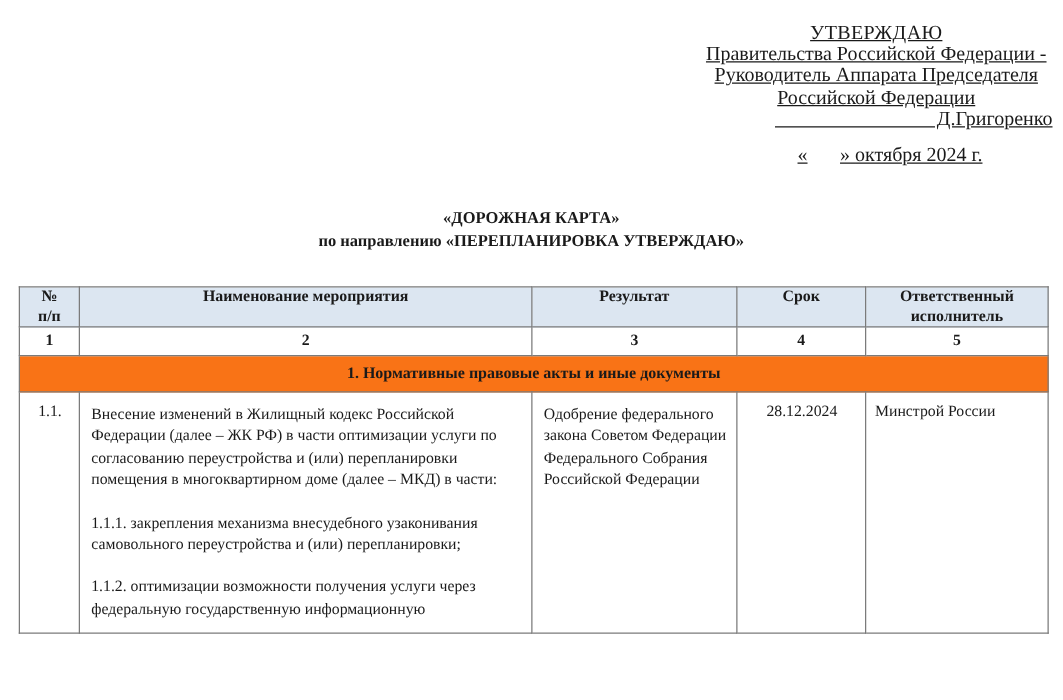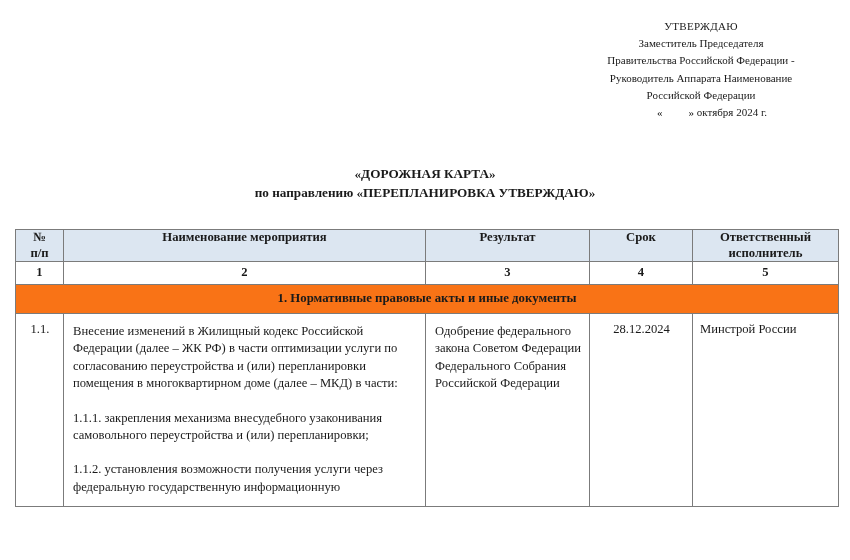--- a/index.html
+++ b/index.html
@@ -16,23 +16,24 @@
     overflow: hidden;
     position: relative;
   }
 
   
   .approval-block {
     position: absolute;
     top: 18px;
     left: 560px;
     width: 282px;
-    font-size: 11px;
+    font-size: 16px;
     line-height: 17.2px;
     text-align: center;
+    text-decoration: underline;
   }
   .approval-title {
     letter-spacing: 0.3px;
   }
   .approval-line {
     white-space: nowrap;
   }
   .approval-sign-row {
     display: block;
     text-align: right;
@@ -44,20 +45,21 @@
     border-bottom: 1px solid #1a1a1a;
     height: 12px;
     vertical-align: -2px;
     margin-right: 1px;
   }
   .approval-date {
     display: block;
     text-align: center;
     white-space: nowrap;
     padding-left: 22px;
+    margin-top: 12px;
   }
   .date-gap {
     display: inline-block;
     width: 26px;
   }
 
   
   .doc-title {
     position: absolute;
     top: 165px;
@@ -140,24 +142,24 @@
   td.cell-term, td.cell-owner {
     text-align: left;
   }
   td.cell-term { text-align: center; }
 </style>
 </head>
 <body>
 
 <div class="approval-block">
   <div class="approval-title approval-line">УТВЕРЖДАЮ</div>
-  <div class="approval-line">Заместитель Председателя</div>
   <div class="approval-line">Правительства Российской Федерации -</div>
-  <div class="approval-line">Руководитель Аппарата Наименование</div>
+  <div class="approval-line">Руководитель Аппарата Председателя</div>
   <div class="approval-line">Российской Федерации</div>
+  <div class="approval-sign-row"><span class="sign-rule"></span><span>Д.Григоренко</span></div>
   <div class="approval-date"><span>«</span><span class="date-gap"></span><span>»</span>&nbsp;<span>октября 2024 г.</span></div>
 </div>
 
 <div class="doc-title">
   <span class="t-line">«ДОРОЖНАЯ КАРТА»</span>
   <span class="t-line">по направлению «ПЕРЕПЛАНИРОВКА УТВЕРЖДАЮ»</span>
 </div>
 
 <table class="roadmap-table">
   <colgroup>
@@ -191,21 +193,21 @@
       <td>5</td>
     </tr>
     <tr class="section-row">
       <td colspan="5">1. Нормативные правовые акты и иные документы</td>
     </tr>
     <tr class="data-row">
       <td class="cell-num">1.1.</td>
       <td class="cell-measure">
         <p>Внесение изменений в Жилищный кодекс Российской Федерации (далее – ЖК РФ) в части оптимизации услуги по согласованию переустройства и (или) перепланировки помещения в многоквартирном доме (далее – МКД) в части:</p>
         <p class="spaced">1.1.1. закрепления механизма внесудебного узаконивания самовольного переустройства и (или) перепланировки;</p>
-        <p class="spaced">1.1.2. установления возможности получения услуги через федеральную государственную информационную</p>
+        <p class="spaced">1.1.2. оптимизации возможности получения услуги через федеральную государственную информационную</p>
       </td>
       <td class="cell-result">
         <p>Одобрение федерального закона Советом Федерации Федерального Собрания Российской Федерации</p>
       </td>
       <td class="cell-term">28.12.2024</td>
       <td class="cell-owner">Минстрой России</td>
     </tr>
   </tbody>
 </table>
 

